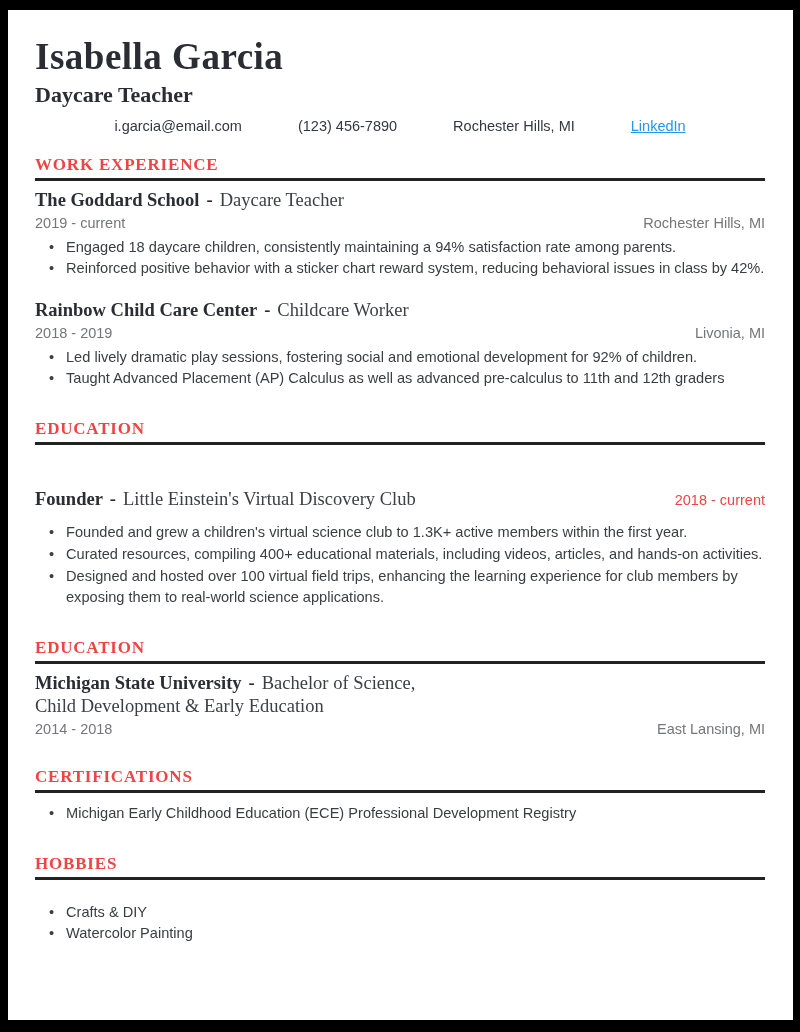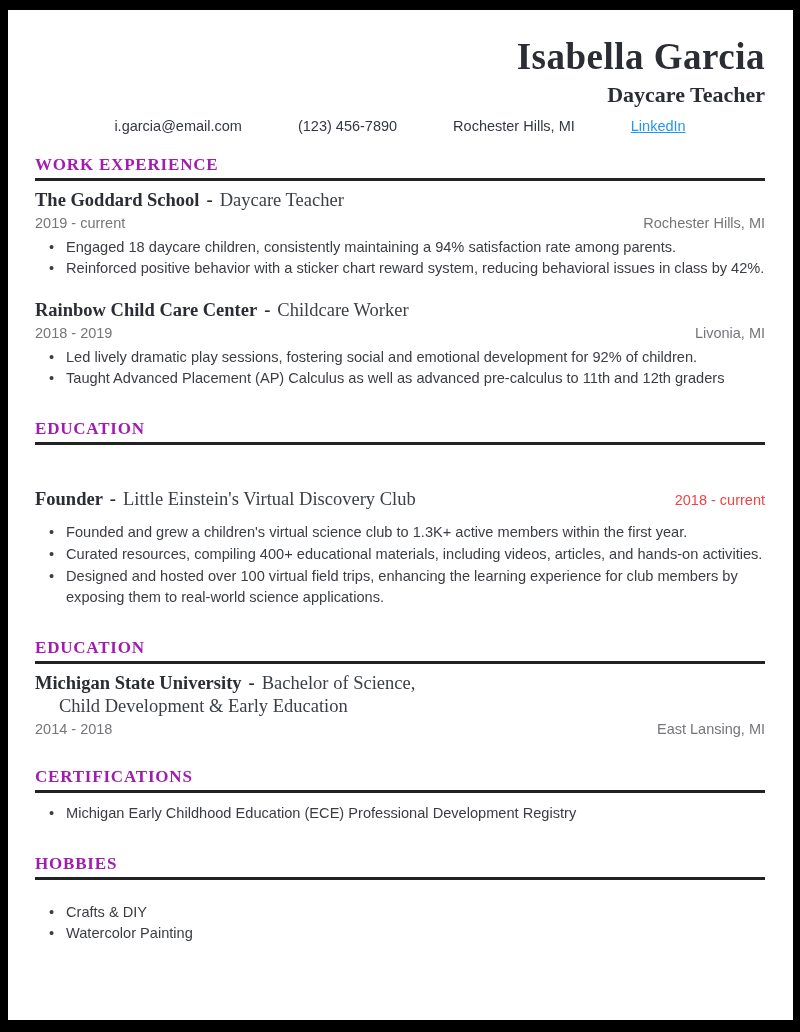--- a/index.html
+++ b/index.html
@@ -13,21 +13,21 @@
     height: 1032px;
     background: #ffffff;
     border-style: solid;
     border-color: #000000;
     border-width: 10px 7px 12px 8px;
     padding: 20px 28px 20px 27px;
     overflow: hidden;
   }
 
   
-  .resume-header { text-align: right; }
+  .resume-header { text-align: left; }
   .name {
     font-family: "Liberation Serif", serif;
     font-weight: 700;
     font-size: 37px;
     line-height: 1.15;
     color: #2a2d33;
     margin-top: 6px;
     letter-spacing: 0.5px;
   }
   .job-title {
@@ -53,21 +53,21 @@
   }
 
   
   .section { margin-top: 30px; }
   .section.first { margin-top: 21px; }
   .section-heading {
     font-family: "Liberation Serif", serif;
     font-weight: 700;
     font-size: 17px;
     letter-spacing: 0.8px;
-    color: #a21caf;
+    color: #ef4444;
   }
   .rule {
     margin-top: 3px;
     height: 2px;
     border-top: 1.5px solid #222;
     border-bottom: 2px solid #222;
   }
 
   
   .entry { margin-top: 9px; }
@@ -119,21 +119,20 @@
     top: 0;
     color: #3a3d42;
   }
   ul.bullets.spaced li { margin-bottom: 1px; }
 
   .degree-line2 {
     font-family: "Liberation Serif", serif;
     font-size: 18.5px;
     color: #3c4046;
     margin-top: 2px;
-    margin-left: 24px;
   }
   .skills-text {
     margin-top: 9px;
     font-size: 14.6px;
     line-height: 21px;
     color: #3a3d42;
   }
 </style>
 </head>
 <body>

